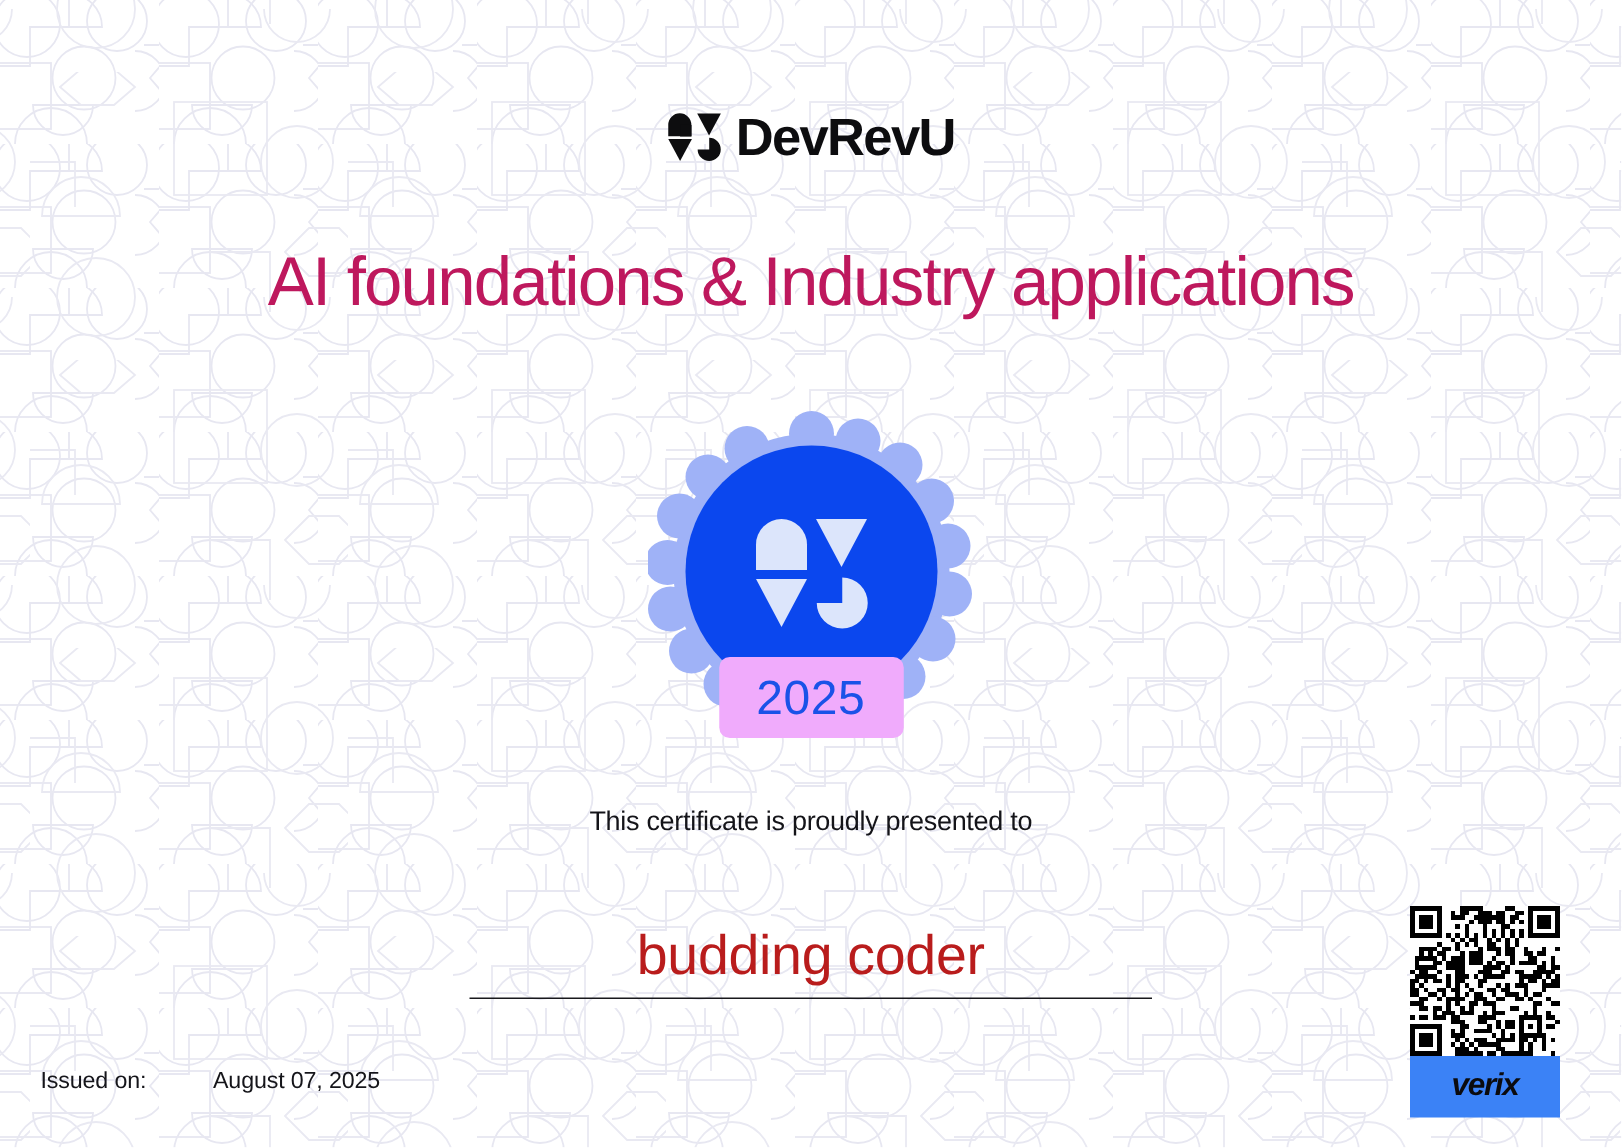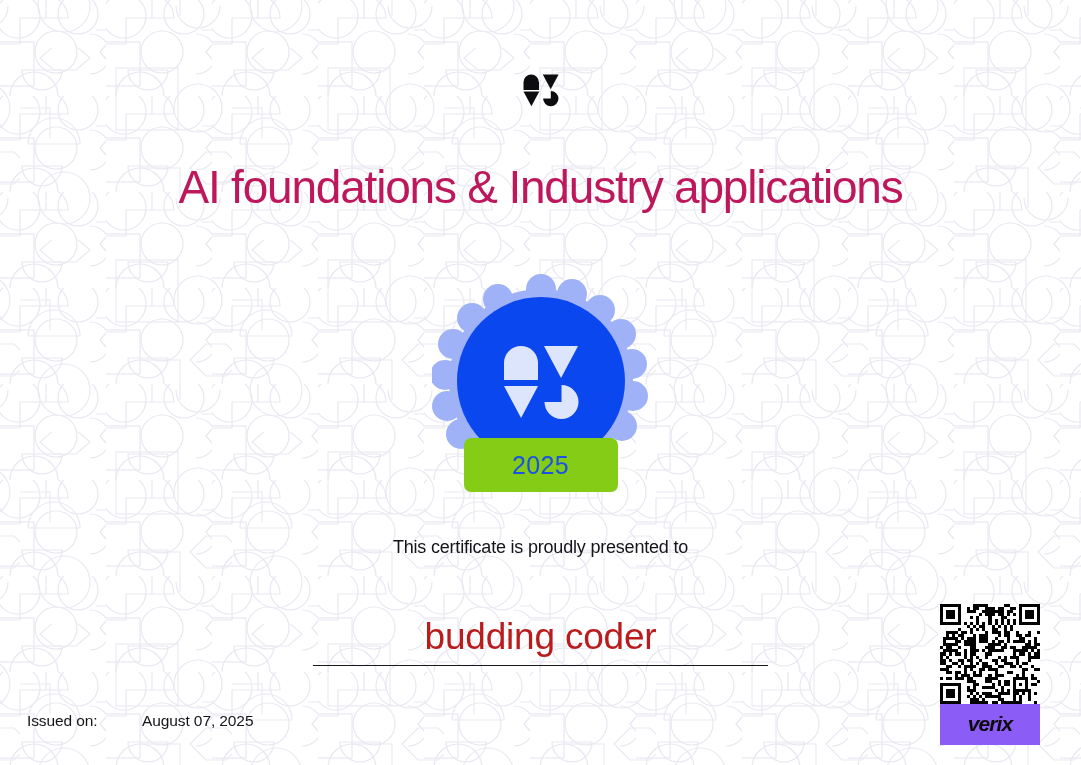--- a/index.html
+++ b/index.html
@@ -80,26 +80,26 @@
   }
   .badge-logo {
     position:absolute;
     top:73px; left:71px;
     width:76px; height:75px;
   }
   .badge-year {
     position:absolute;
     left:50%; transform:translateX(-50%);
     top:166px;
-    width:154px; height:54px;
+    width:123px; height:54px;
     border-radius:7px;
-    background:#84cc16;
+    background:#f0abfc;
     display:flex; align-items:center; justify-content:center;
     color:#1a52e8;
-    font-size:25px;
+    font-size:32px;
     font-weight:400;
     letter-spacing:0.4px;
   }
 
   
   .presented-to {
     position:absolute;
     top:537px; left:0; right:0;
     text-align:center;
     font-size:18px;
@@ -140,21 +140,21 @@
   .meta-row { display:flex; align-items:baseline; margin-bottom:13px; }
   .meta-row:last-child { margin-bottom:0; }
   .meta-label { width:115px; flex:0 0 115px; letter-spacing:-0.1px;margin-top:20px; }
   .meta-value { letter-spacing:-0.1px; white-space:nowrap; }
 
   
   .qr-card {
     position:absolute;
     left:940px; top:604px;
     width:100px; height:141px;
-    background:#8b5cf6;
+    background:#3b82f6;
     display:flex; flex-direction:column; align-items:center;
   }
   .qr-code { width:100px; height:100px; display:block; }
   .qr-brand {
     margin-top:9px;
     font-size:21px;
     font-weight:700;
     font-style:italic;
     letter-spacing:-0.9px;
     color:#0b0b0e;
@@ -211,20 +211,21 @@
           <path d="M0.5 8.2 A7.7 7.7 0 0 1 15.9 8.2 L15.9 15.9 L0.5 15.9 Z"></path>
           <rect x="8.4" y="8.3" width="7.6" height="7.7"></rect>
 
           <path d="M19.8 0.6 L35.6 0.6 L27.7 15.3 Z"></path>
 
           <path d="M0.5 17.6 L16.3 17.6 L8.4 32.3 Z"></path>
 
           <path d="M20.1 24.6 A7.7 7.7 0 1 0 27.8 16.9 L27.8 24.6 Z"></path>
         </g>
       </svg>
+      <span class="brand-word">DevRevU</span>
     </div>
 
     <div class="cert-title">AI foundations &amp; Industry applications</div>
 
     <div class="badge-wrap">
       <div class="badge">
         <svg class="badge-scallop" viewBox="0 0 218 218" aria-hidden="true">
           <g fill="#9fb2f7">
             <circle cx="109" cy="109" r="92"></circle>
             <g>

